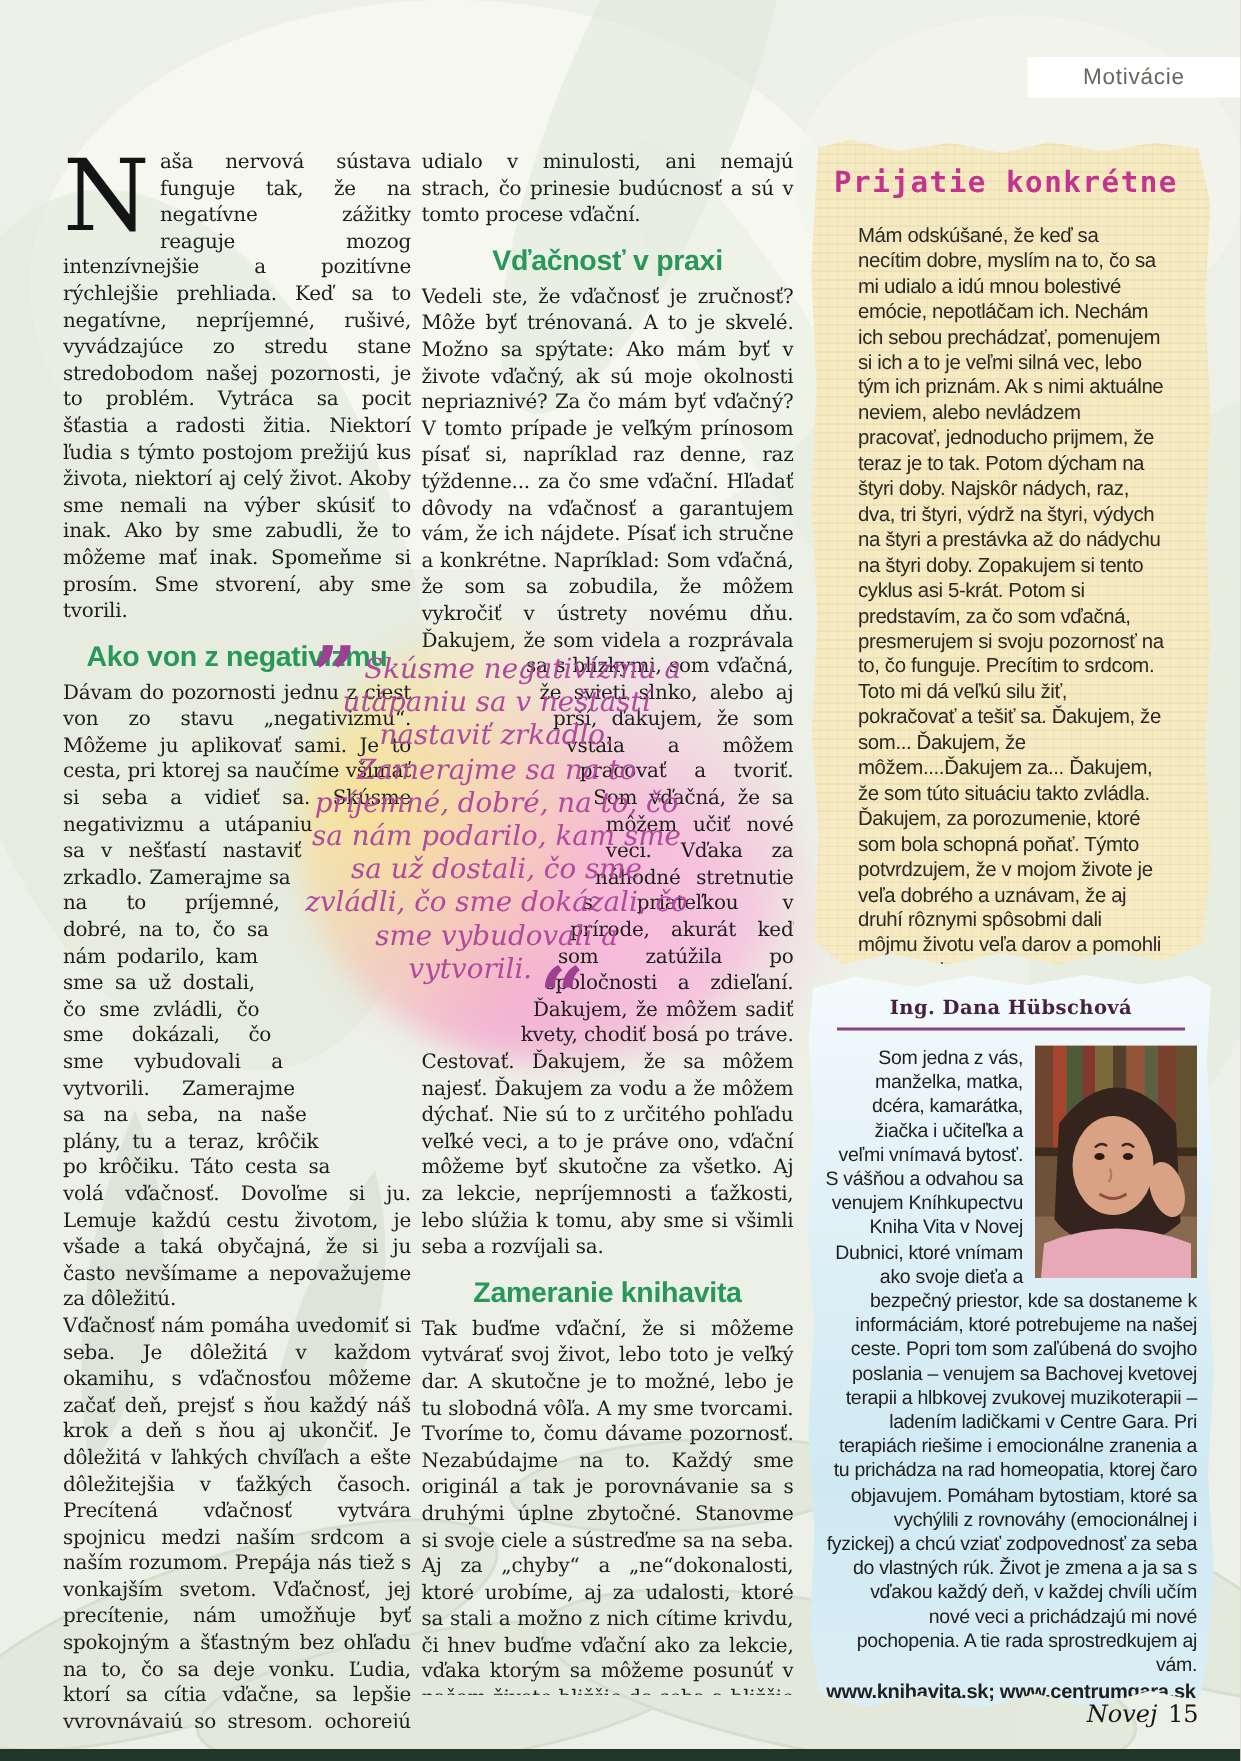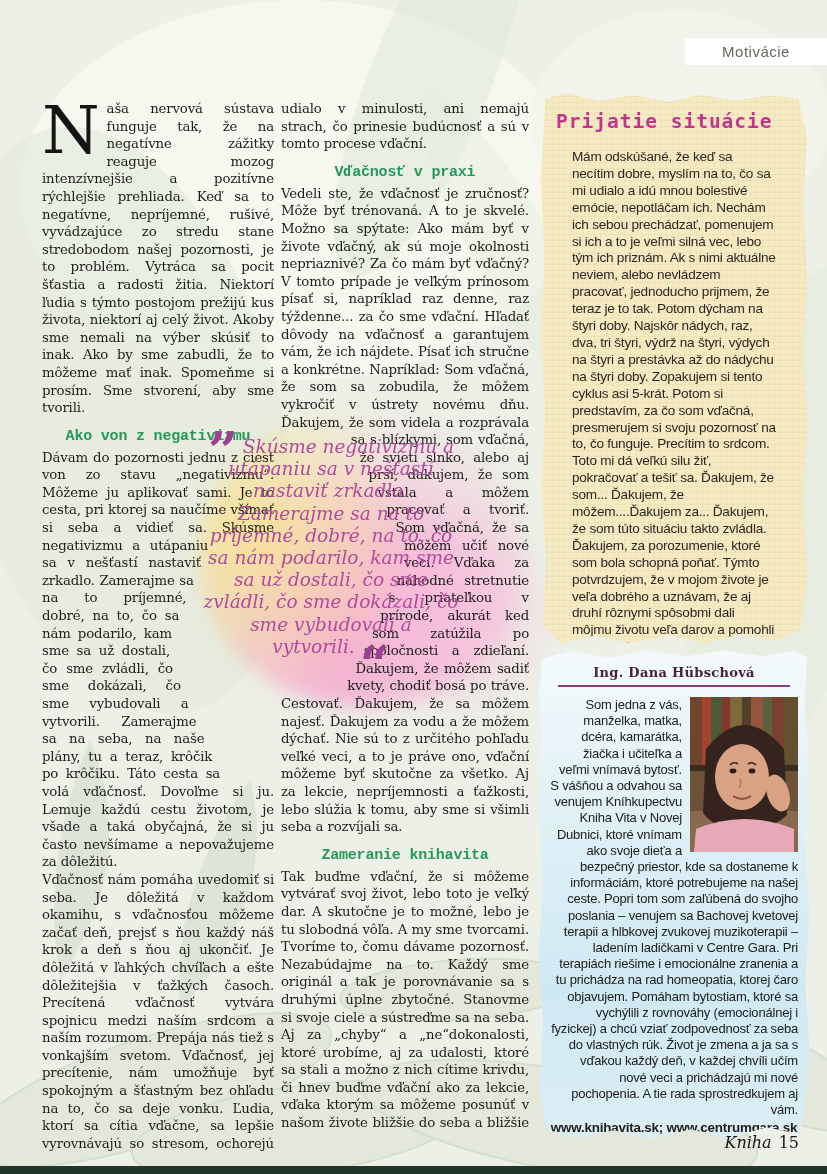--- a/index.html
+++ b/index.html
@@ -20,22 +20,22 @@
   .page-tag{position:absolute;z-index:3;top:38px;right:0;width:142px;height:27px;background:#ffffff;
     display:flex;align-items:center;justify-content:center;
     font-family:"Liberation Sans",sans-serif;font-size:15px;letter-spacing:.5px;color:#62695e;}
 
   
   .col{position:absolute;z-index:2;top:100px;overflow:hidden;}
   .col1{left:42px;width:232px;height:1052px;}
   .col2{left:281px;width:248px;height:1030px;}
   p.body{margin:0;font-size:13.3px;line-height:17.6px;letter-spacing:-0.15px;
     text-align:justify;color:#1d1d1b;}
-  .h-green{margin:11px 0 4px;font-family:Liberation Mono, monospace;font-weight:bold;
-    font-size:15px;color:#27985a;text-align:center;letter-spacing:-0.2px;}
+  .h-green{margin:11px 0 4px;font-family:Liberation Sans, sans-serif;font-weight:bold;
+    font-size:19px;color:#27985a;text-align:center;letter-spacing:-0.2px;}
   .dropcap{float:left;font-size:66px;line-height:.82;padding:4px 7px 0 0;color:#141414;
     font-family:"DejaVu Serif",serif;}
   .cutout-r{float:right;width:104px;height:252px;
     shape-outside:polygon(58% 0,100% 0,100% 100%,58% 100%,6% 52%);shape-margin:7px;}
   .cutout-l{float:left;width:126px;height:258px;
     shape-outside:polygon(0 0,42% 0,92% 48%,42% 100%,0 100%);shape-margin:7px;}
 
   
   .pull-quote{position:absolute;z-index:2;left:202px;top:436px;width:258px;text-align:center;
     font-style:italic;font-size:18.5px;line-height:1.2;color:#b04a9c;
@@ -129,21 +129,21 @@
     <p class="body">udialo v minulosti, ani nemajú strach, čo prinesie budúcnosť a sú v tomto procese vďační.</p>
     <h3 class="h-green">Vďačnosť v praxi</h3>
     <p class="body"><span>Vedeli ste, že vďačnosť je zručnosť? Môže byť trénovaná. A to je skvelé. Možno sa spýtate: Ako mám byť v živote vďačný, ak sú moje okolnosti nepriaznivé? Za čo mám byť vďačný? V tomto prípade je veľkým prínosom písať si, napríklad raz denne, raz týždenne... za čo sme vďační. Hľadať dôvody na vďačnosť a garantujem vám, že ich nájdete. Písať ich stručne a konkrétne. Napríklad: Som vďačná, že som sa zobudila, že môžem vykročiť v ústrety novému dňu. Ďakujem, že som videla </span><span class="cutout-l"></span><span>a rozprávala sa s blízkymi, som vďačná, že svieti slnko, alebo aj prší, ďakujem, že som vstala a môžem pracovať a tvoriť. Som vďačná, že sa môžem učiť nové veci. Vďaka za náhodné stretnutie s priateľkou v prírode, akurát keď som zatúžila po spoločnosti a zdieľaní. Ďakujem, že môžem sadiť kvety, chodiť bosá po tráve. Cestovať. Ďakujem, že sa môžem najesť. Ďakujem za vodu a že môžem dýchať. Nie sú to z určitého pohľadu veľké veci, a to je práve ono, vďační môžeme byť skutočne za všetko. Aj za lekcie, nepríjemnosti a ťažkosti, lebo slúžia k tomu, aby sme si všimli seba a rozvíjali sa.</span></p>
     <h3 class="h-green">Zameranie knihavita</h3>
     <p class="body">Tak buďme vďační, že si môžeme vytvárať svoj život, lebo toto je veľký dar. A skutočne je to možné, lebo je tu slobodná vôľa. A my sme tvorcami. Tvoríme to, čomu dávame pozornosť. Nezabúdajme na to. Každý sme originál a tak je porovnávanie sa s druhými úplne zbytočné. Stanovme si svoje ciele a sústreďme sa na seba. Aj za „chyby“ a „ne“dokonalosti, ktoré urobíme, aj za udalosti, ktoré sa stali a možno z nich cítime krivdu, či hnev buďme vďační ako za lekcie, vďaka ktorým sa môžeme posunúť v našom živote bližšie do seba a bližšie k druhým.</p>
   </div>
 
   <div class="pull-quote"><span class="qmark open">”</span><span>Skúsme negativizmu a utápaniu sa v nešťastí nastaviť zrkadlo. Zamerajme sa na to príjemné, dobré, na to, čo sa nám podarilo, kam sme sa už dostali, čo sme zvládli, čo sme dokázali, čo sme vybudovali a vytvorili.</span><span class="qmark close">“</span></div>
 
   <div class="tip-box">
-    <h2 class="tip-title">Prijatie situácie</h2>
+    <h2 class="tip-title">Prijatie konkrétne</h2>
     <p class="tip-body">Mám odskúšané, že keď sa necítim dobre, myslím na to, čo sa mi udialo a idú mnou bolestivé emócie, nepotláčam ich. Nechám ich sebou prechádzať, pomenujem si ich a to je veľmi silná vec, lebo tým ich priznám. Ak s nimi aktuálne neviem, alebo nevládzem pracovať, jednoducho prijmem, že teraz je to tak. Potom dýcham na štyri doby. Najskôr nádych, raz, dva, tri štyri, výdrž na štyri, výdych na štyri a prestávka až do nádychu na štyri doby. Zopakujem si tento cyklus asi 5-krát. Potom si predstavím, za čo som vďačná, presmerujem si svoju pozornosť na to, čo funguje. Precítim to srdcom. Toto mi dá veľkú silu žiť, pokračovať a tešiť sa. Ďakujem, že som... Ďakujem, že môžem....Ďakujem za... Ďakujem, že som túto situáciu takto zvládla. Ďakujem, za porozumenie, ktoré som bola schopná poňať. Týmto potvrdzujem, že v mojom živote je veľa dobrého a uznávam, že aj druhí rôznymi spôsobmi dali môjmu životu veľa darov a pomohli mi uvidieť a opäť viac pochopiť seba.</p>
   </div>
 
   <div class="profile-box">
     <h2 class="profile-name">Ing. Dana Hübschová</h2>
     <div class="profile-rule"></div>
     <svg class="portrait" viewBox="0 0 108 155" aria-hidden="true">
       <rect width="108" height="155" fill="#8a6a4e"></rect>
       <g>
         <rect x="0" y="0" width="12" height="70" fill="#6e4630"></rect>
@@ -168,17 +168,17 @@
       <path d="M50,82 q2,6 -1,9" stroke="#b57a5e" stroke-width="1.5" fill="none"></path>
       <path d="M43,99 q9,6 18,0" stroke="#8f4f3c" stroke-width="2" fill="none"></path>
       <ellipse cx="88" cy="96" rx="11" ry="19" fill="#d9a284" transform="rotate(-18 88 96)"></ellipse>
       <path d="M4,155 L6,132 Q54,112 104,132 L104,155 Z" fill="#e7a9b8"></path>
     </svg>
     <p class="profile-bio">Som jedna z vás, manželka, matka, dcéra, kamarátka, žiačka i učiteľka a veľmi vnímavá bytosť. S vášňou a odvahou sa venujem Kníhkupectvu Kniha Vita v Novej Dubnici, ktoré vnímam ako svoje dieťa a bezpečný priestor, kde sa dostaneme k informáciám, ktoré potrebujeme na našej ceste. Popri tom som zaľúbená do svojho poslania – venujem sa Bachovej kvetovej terapii a hlbkovej zvukovej muzikoterapii – ladením ladičkami v Centre Gara. Pri terapiách riešime i emocionálne zranenia a tu prichádza na rad homeopatia, ktorej čaro objavujem. Pomáham bytostiam, ktoré sa vychýlili z rovnováhy (emocionálnej i fyzickej) a chcú vziať zodpovednosť za seba do vlastných rúk. Život je zmena a ja sa s vďakou každý deň, v každej chvíli učím nové veci a prichádzajú mi nové pochopenia. A tie rada sprostredkujem aj vám.</p>
     <p class="profile-sites">www.knihavita.sk; www.centrumgara.sk</p>
   </div>
 
   <div class="footer">
-    <span class="mag">Kniha</span><span class="num">15</span>
+    <span class="mag">Novej</span><span class="num">15</span>
   </div>
   <div class="bottom-bar"></div>
 
 </div>
 
 </body></html>

